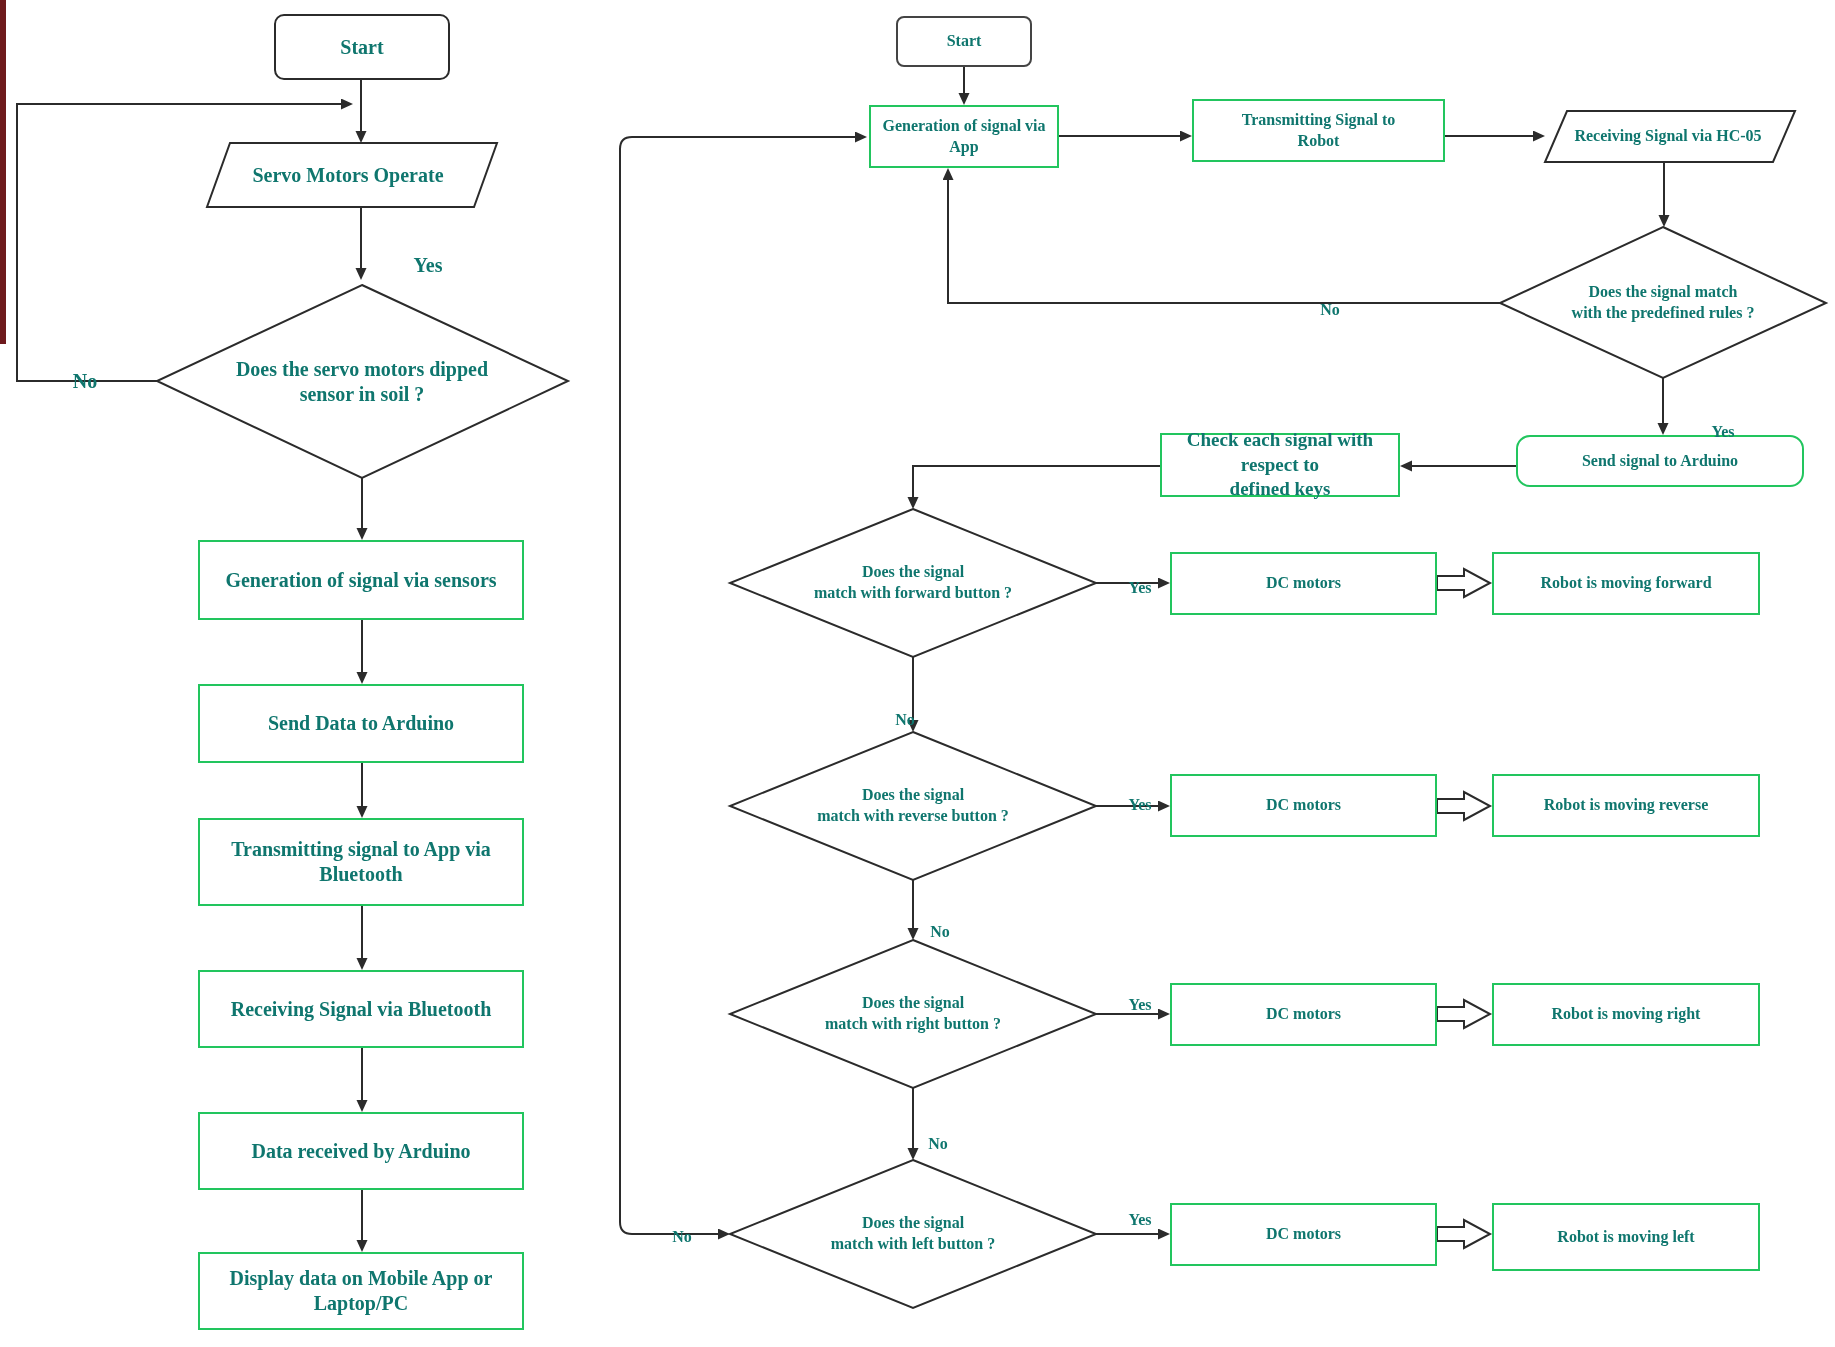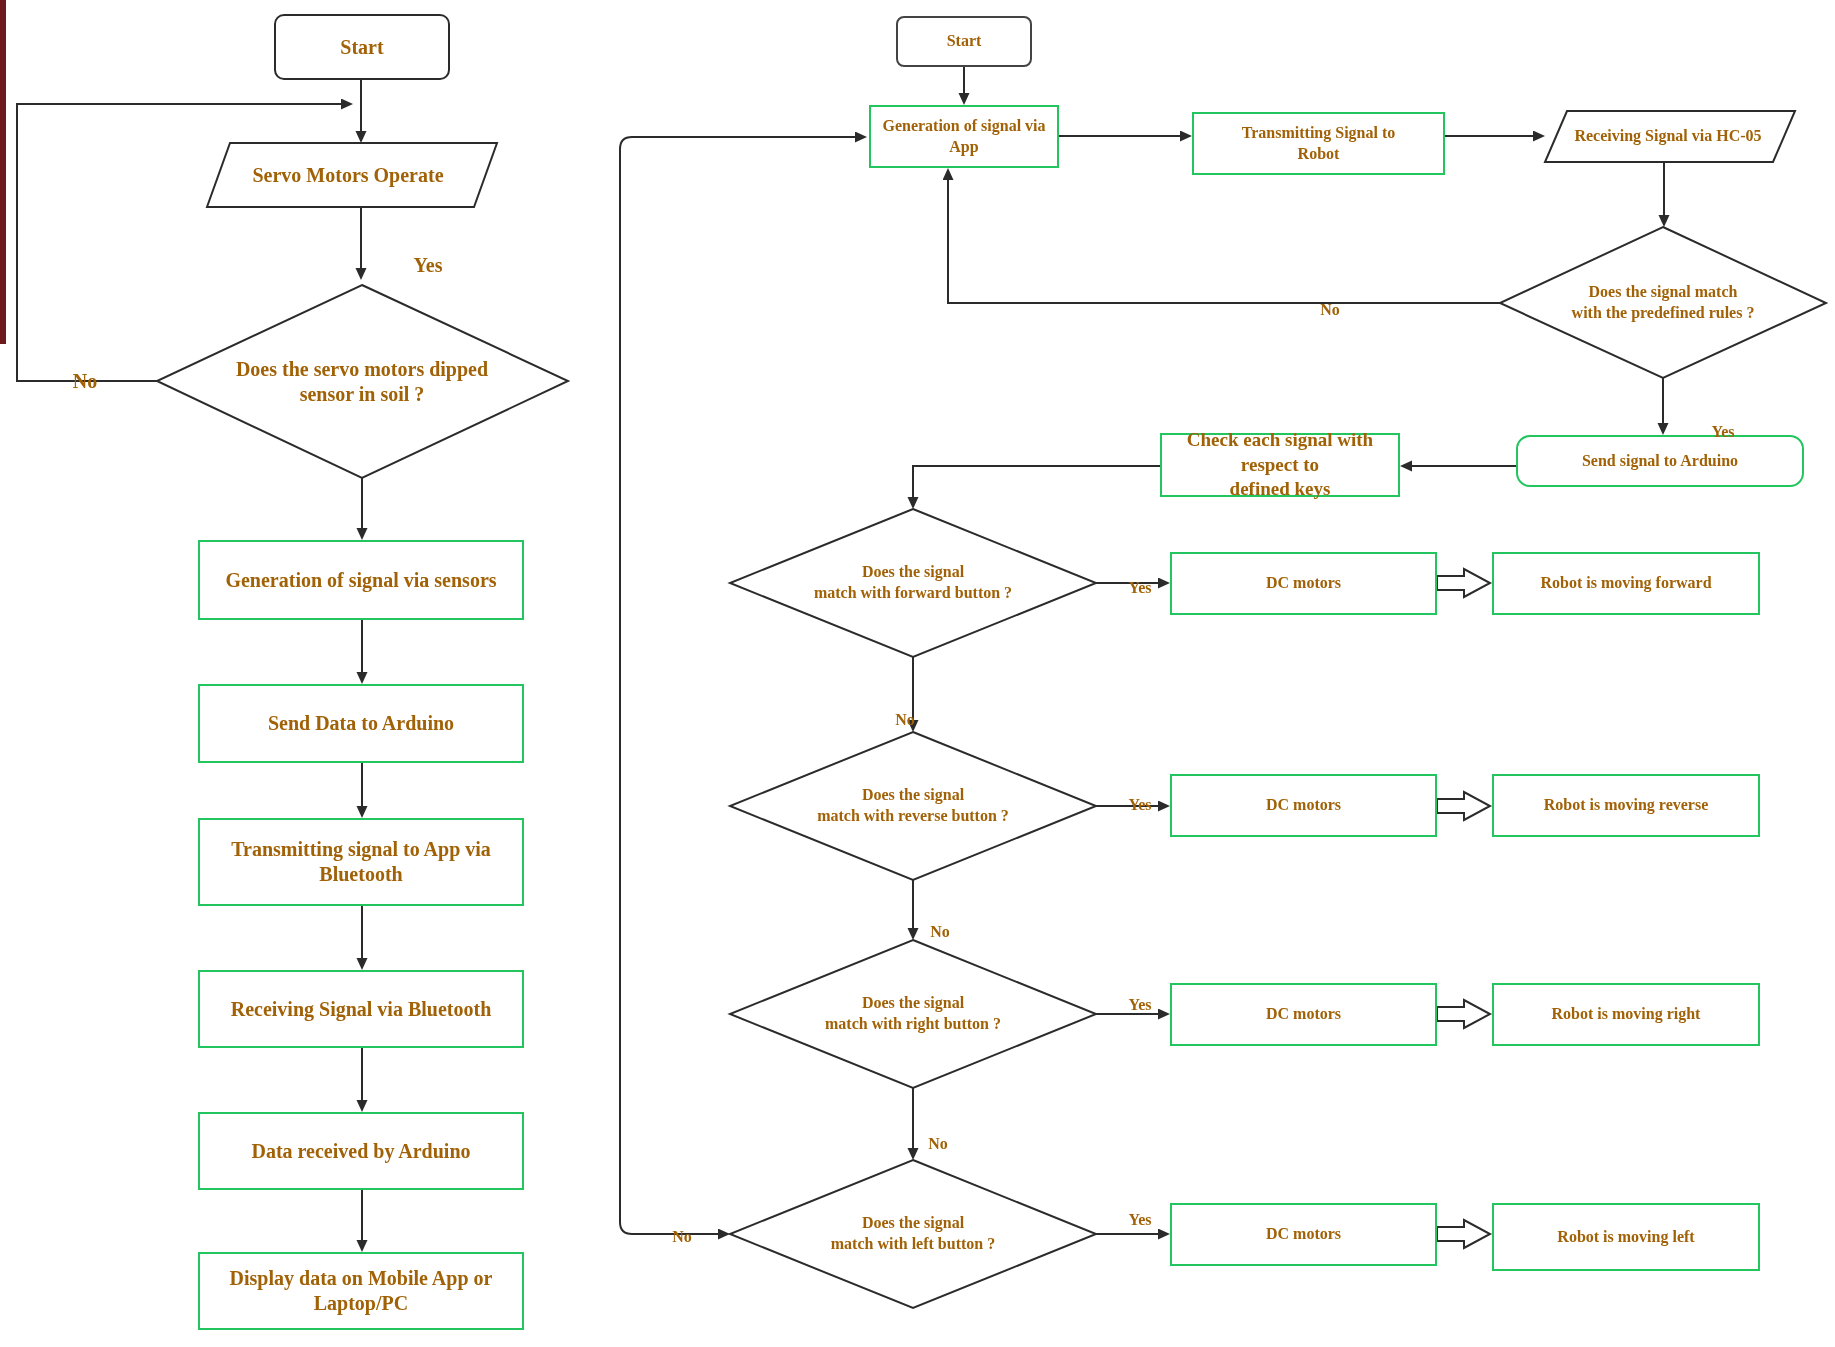--- a/index.html
+++ b/index.html
@@ -1,18 +1,18 @@
 <!DOCTYPE html>
 <html><head>
 <meta charset="utf-8">
 <style>
   html,body{margin:0;padding:0;background:#ffffff;}
   .canvas{
     position:relative;width:1835px;height:1347px;background:#ffffff;
-    font-family:"Liberation Serif","DejaVu Serif",serif;color:#a16207;overflow:hidden;
+    font-family:"Liberation Serif","DejaVu Serif",serif;color:#0f766e;overflow:hidden;
   }
   .wires{position:absolute;left:0;top:0;}
   .node{
     position:absolute;box-sizing:border-box;display:flex;align-items:center;justify-content:center;
     text-align:center;font-weight:bold;white-space:pre-line;background:#ffffff;
   }
   .rect{border:2px solid #22c55e;}
   .rounded-l{border:2px solid #2b2b2b;border-radius:10px;}
   .rounded-r{border:2px solid #444444;border-radius:8px;}
   .overlay{background:transparent;border:none;}
@@ -108,21 +108,21 @@
     <div class="lbl left-f" style="left:398px;top:222px;">Yes</div>
     <div class="lbl left-f" style="left:55px;top:338px;">No</div>
   </div>
 
   <div>
     <div class="node rounded-r right-f" style="left:896px;top:16px;width:136px;height:51px;">Start</div>
 
     <div class="node rect right-f" style="left:869px;top:105px;width:190px;height:63px;">Generation of signal via
 App</div>
 
-    <div class="node rect right-f" style="left:1192px;top:112px;width:253px;height:63px;">Transmitting Signal to
+    <div class="node rect right-f" style="left:1192px;top:99px;width:253px;height:63px;">Transmitting Signal to
 Robot</div>
 
     <div class="node overlay right-f" style="left:1553px;top:111px;width:230px;height:51px;">Receiving Signal via HC-05</div>
 
     <div class="node overlay right-f" style="left:1513px;top:267px;width:300px;height:72px;">Does the signal match
 with the predefined rules ?</div>
 
     <div class="node rect right-f" style="left:1516px;top:435px;width:288px;height:52px;border-radius:14px;">Send signal to Arduino</div>
 
     <div class="node rect small-f" style="left:1160px;top:433px;width:240px;height:64px;">Check each signal with respect to

